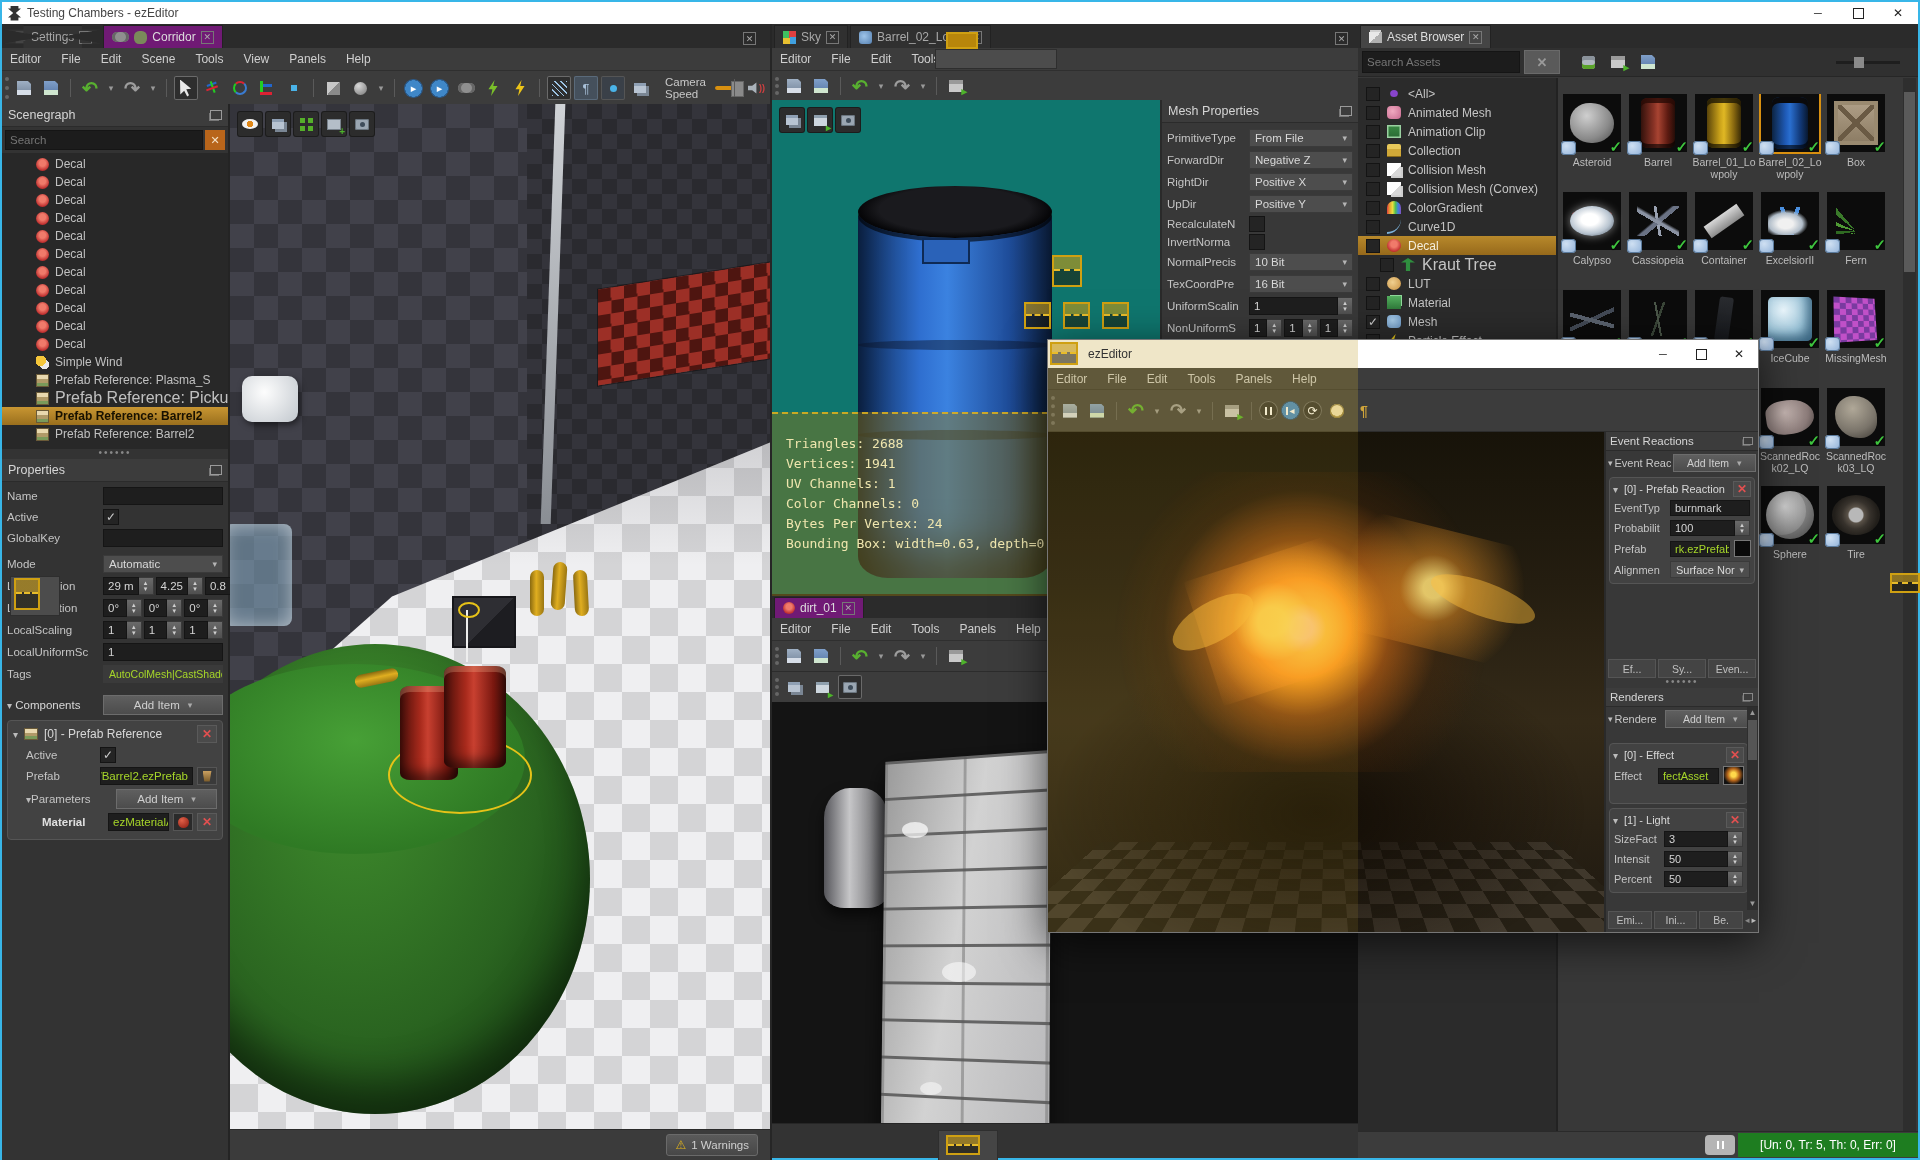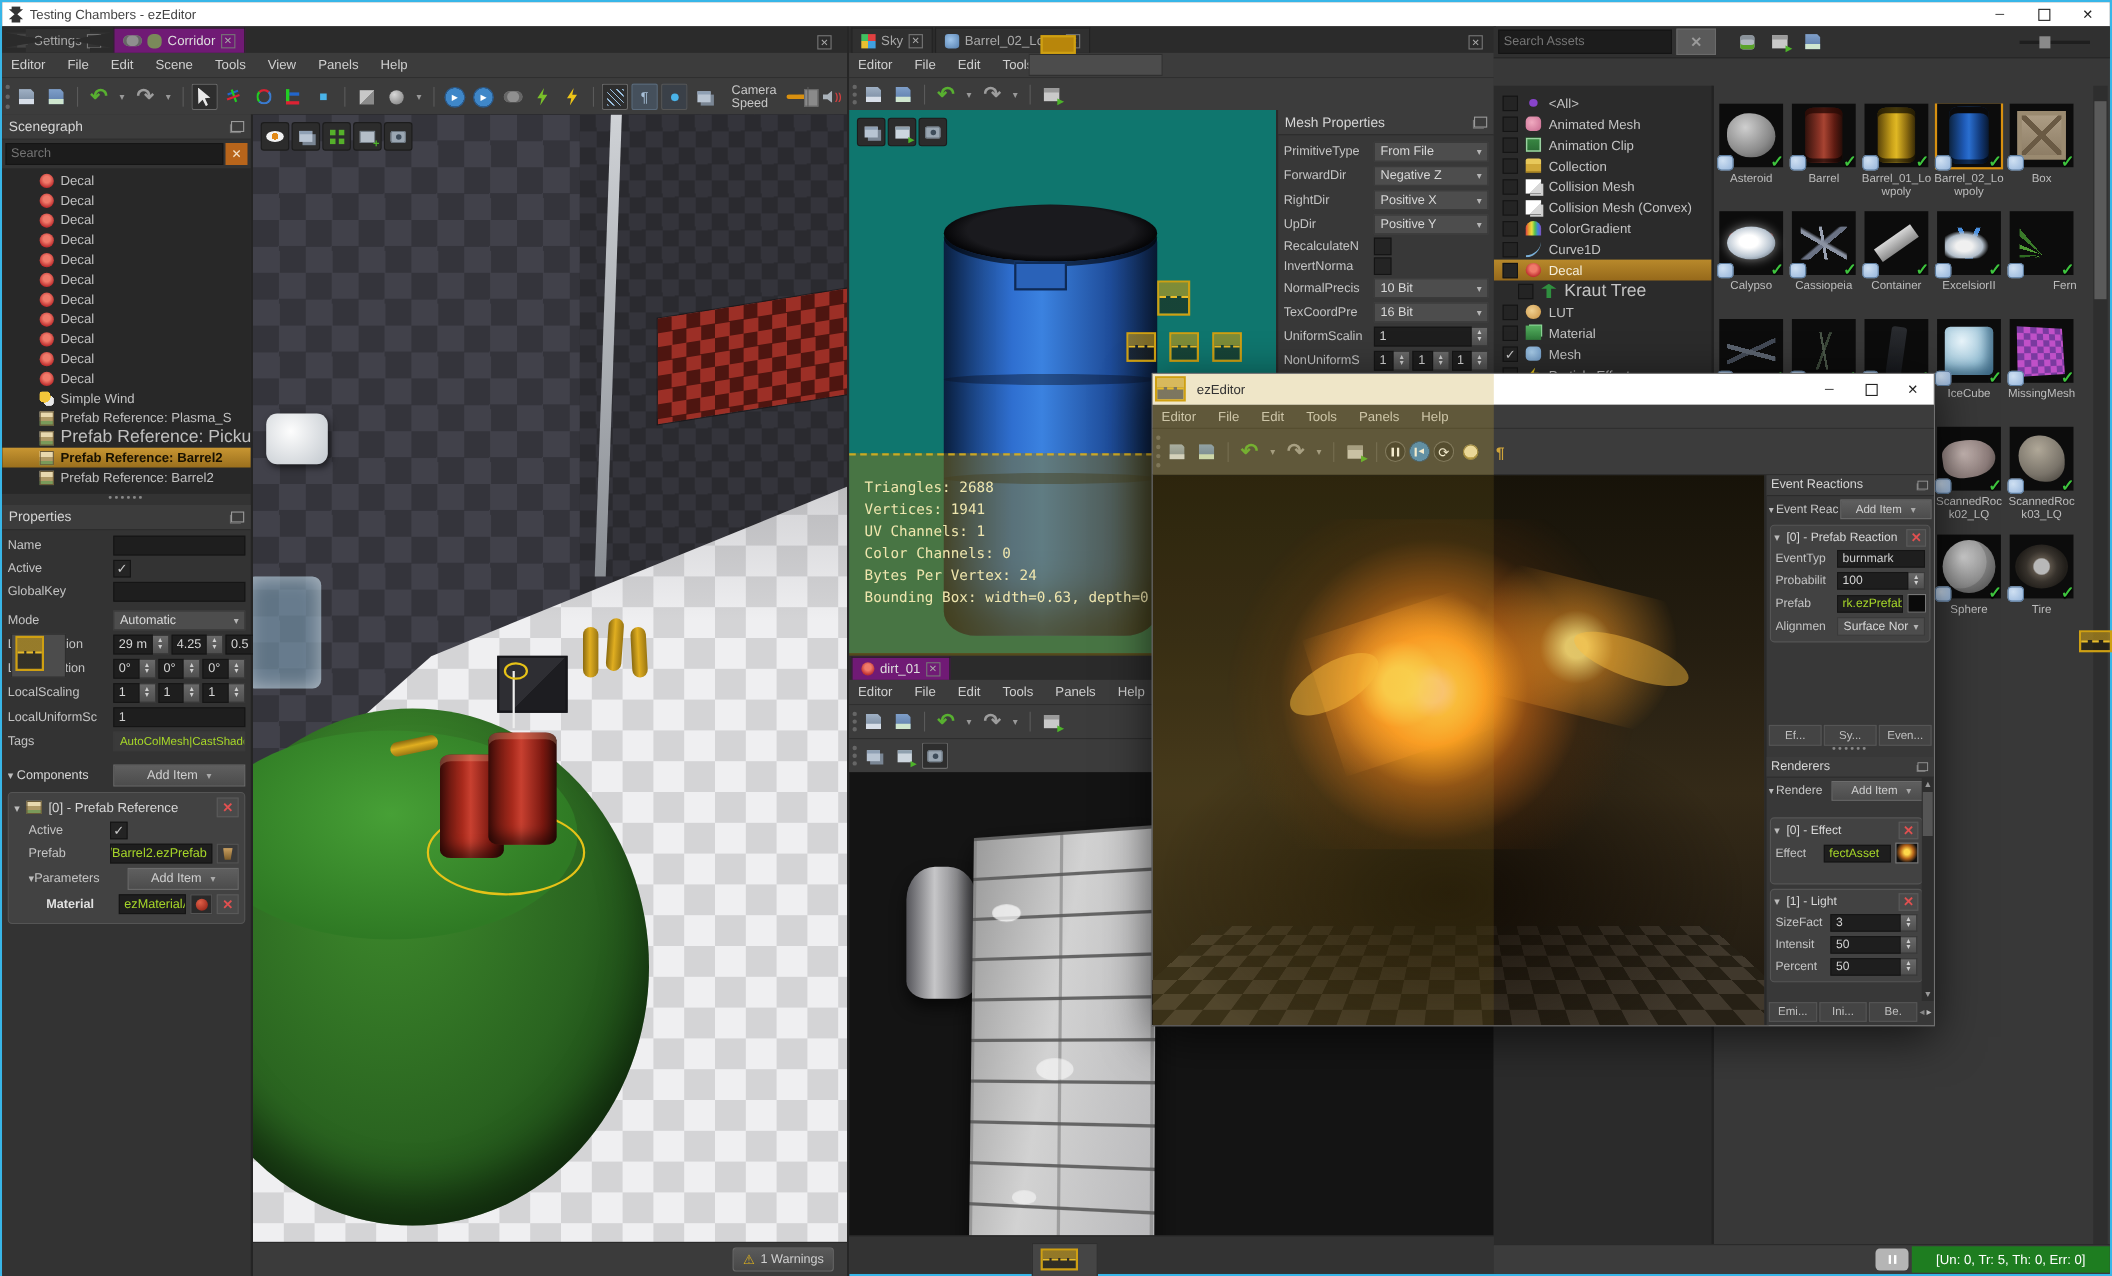--- a/index.html
+++ b/index.html
@@ -301,21 +301,21 @@
                 </span>
               </span>
               <span class="spin" style="flex:1;">
                 <span class="v">4.25</span>
                 <span class="arr">
                   <i></i>
                   <i></i>
                 </span>
               </span>
               <span class="spin" style="flex:1;">
-                <span class="v">0.5</span>
+                <span class="v">0.8</span>
                 <span class="arr">
                   <i></i>
                   <i></i>
                 </span>
               </span>
             </span>
           </div>
         <div class="prow">
             <span class="lbl">LocalRotation</span>
           <span style="display:flex;gap:2px;">
@@ -659,20 +659,27 @@
         repeating-linear-gradient(90deg,rgba(120,120,120,.55) 0 3px,transparent 3px 84px),
         linear-gradient(100deg,#9a9a9a,#d2d2d2 45%,#b8b8ba);box-shadow:0 10px 24px rgba(0,0,0,.7);"></div>
       <div style="position:absolute;left:130px;top:120px;width:26px;height:16px;border-radius:50%;background:rgba(255,255,255,.7);"></div>
       <div style="position:absolute;left:170px;top:260px;width:34px;height:20px;border-radius:50%;background:rgba(255,255,255,.55);"></div>
       <div style="position:absolute;left:148px;top:380px;width:22px;height:13px;border-radius:50%;background:rgba(255,255,255,.5);"></div>
     </div>
     <div style="position:absolute;left:0;right:0;bottom:0;height:34px;background:#333;border-top:1px solid #262626;"></div>
   </div>
 
   <div style="position:absolute;left:1356px;top:22px;right:0;bottom:0;background:#383838;">
+    <div class="tabbar">
+      <div class="dtab active" style="background:#454545;">
+        <span style="width:13px;height:11px;background:linear-gradient(135deg,#e8e8e8 50%,#b0b0b0 50%);box-shadow:0 -3px 0 -1px #cfcfcf;"></span>
+        <span>Asset Browser</span>
+        <span class="xglyph"></span>
+      </div>
+    </div>
     <div style="height:28px;display:flex;align-items:center;gap:4px;padding:0 4px;background:#303030;border-bottom:1px solid #262626;">
       <input class="tfield" style="width: 148px; height: 20px; background: rgb(28, 28, 28); outline: none;" placeholder="Search Assets">
       <span style="width:34px;height:22px;background:#5a5a5a;border:1px solid #6a6a6a;color:#9a9a9a;display:inline-flex;align-items:center;justify-content:center;font-size:13px;font-weight:bold;">✕</span>
       <span style="width:8px;"></span>
       <span style="display:flex;gap:6px;">
 
       <span class="tb ico-slot ic-db"></span>
           <span class="tb ico-slot ic-package"></span>
           <span class="tb ico-slot ic-save-all"></span>
         </span>
@@ -819,21 +826,21 @@
             <span class="badge" style="position:absolute;left:-2px;bottom:-3px;width:15px;height:14px;background:radial-gradient(circle at 35% 35%,#cfe0f2,#8fb0d8);border-radius:4px;box-shadow:inset 0 0 0 1px #5a7a9c;"></span>
             <span class="check" style="position:absolute;right:-1px;bottom:-4px;color:#3ec43e;font-weight:bold;font-size:15px;text-shadow:0 1px 1px #000;"></span>
           </div>
           <div class="clabel" style="color:#bcbcbc;font-size:10.5px;text-align:center;line-height:12px;margin-top:4px;word-break:break-all;">ExcelsiorII</div>
         </div>
         <div class="cell v-fern" style="width:64px;">
           <div class="thumb" style="width:58px;height:58px;margin:0 auto;background:#0c0c0c;position:relative;">
             <span class="badge" style="position:absolute;left:-2px;bottom:-3px;width:15px;height:14px;background:radial-gradient(circle at 35% 35%,#cfe0f2,#8fb0d8);border-radius:4px;box-shadow:inset 0 0 0 1px #5a7a9c;"></span>
             <span class="check" style="position:absolute;right:-1px;bottom:-4px;color:#3ec43e;font-weight:bold;font-size:15px;text-shadow:0 1px 1px #000;"></span>
           </div>
-          <div class="clabel" style="color:#bcbcbc;font-size:10.5px;text-align:right;line-height:12px;margin-top:4px;word-break:break-all;">Fern</div>
+          <div class="clabel" style="color:#bcbcbc;font-size:10.5px;text-align:center;line-height:12px;margin-top:4px;word-break:break-all;">Fern</div>
         </div>
         <div class="cell v-dark-ship" style="width:64px;">
           <div class="thumb" style="width:58px;height:58px;margin:0 auto;background:#0c0c0c;position:relative;">
             <span class="badge" style="position:absolute;left:-2px;bottom:-3px;width:15px;height:14px;background:radial-gradient(circle at 35% 35%,#cfe0f2,#8fb0d8);border-radius:4px;box-shadow:inset 0 0 0 1px #5a7a9c;"></span>
             <span class="check" style="position:absolute;right:-1px;bottom:-4px;color:#3ec43e;font-weight:bold;font-size:15px;text-shadow:0 1px 1px #000;"></span>
           </div>
 
         </div>
         <div class="cell v-dark-plant" style="width:64px;">
           <div class="thumb" style="width:58px;height:58px;margin:0 auto;background:#0c0c0c;position:relative;">

